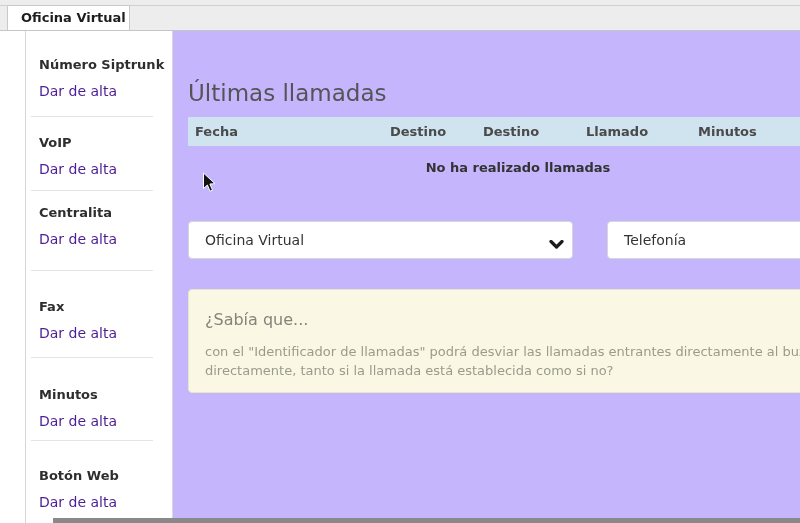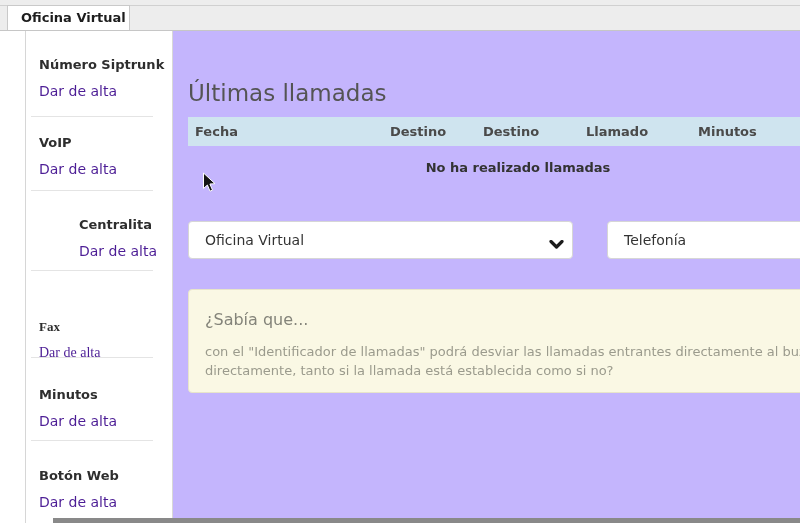--- a/index.html
+++ b/index.html
@@ -28,22 +28,22 @@
   }
 
   
   .sidebar{
     position:absolute;left:25px;top:31px;bottom:0;width:147px;
     border-left:1px solid #d6d6d6;background:#fff;box-sizing:border-box;
   }
   .side-sec{position:absolute;left:13px;white-space:nowrap;}
   .side-title{font-size:13px;font-weight:bold;color:#2e2e2e;line-height:16px;}
   .side-link{margin-top:10px;font-size:14px;color:#4c1d95;line-height:16px;cursor:pointer;}
-  .sec1{top:26px;} .sec2{top:104px;} .sec3{top:186px;margin-left:40px;}
-  .sec4{top:288px;font-family:Liberation Serif, serif;} .sec5{top:356px;} .sec6{top:437px;}
+  .sec1{top:26px;} .sec2{top:104px;} .sec3{top:174px;}
+  .sec4{top:268px;} .sec5{top:356px;} .sec6{top:437px;}
   .side-div{position:absolute;left:5px;width:122px;height:1px;background:#e4e4e4;}
   .d1{top:85px;} .d2{top:159px;} .d3{top:239px;} .d4{top:326px;} .d5{top:409px;}
 
   
   .vline{position:absolute;left:172px;top:31px;bottom:0;width:1px;background:#d8d8d8;}
   .main{position:absolute;left:173px;top:31px;right:0;bottom:0;overflow:hidden;background:#c4b5fd;}
   .heading{
     position:absolute;left:15px;top:46px;margin:0;
     font-size:23px;font-weight:normal;color:#545454;line-height:32px;white-space:nowrap;
   }

